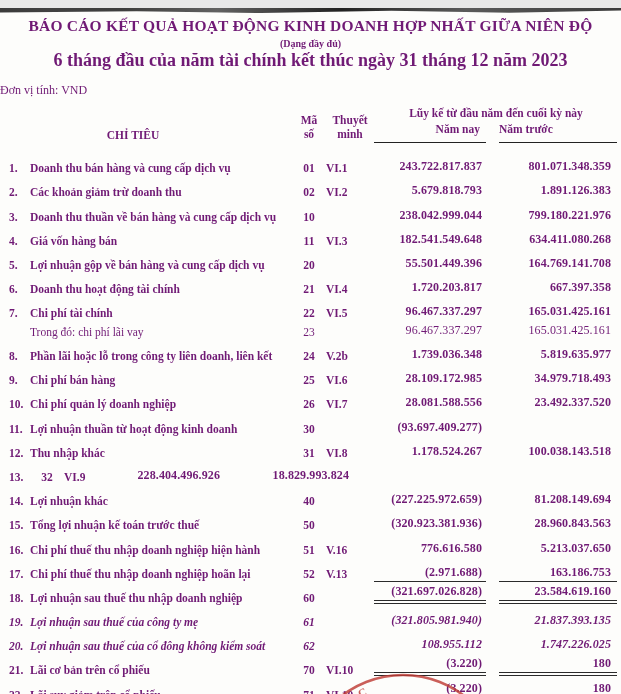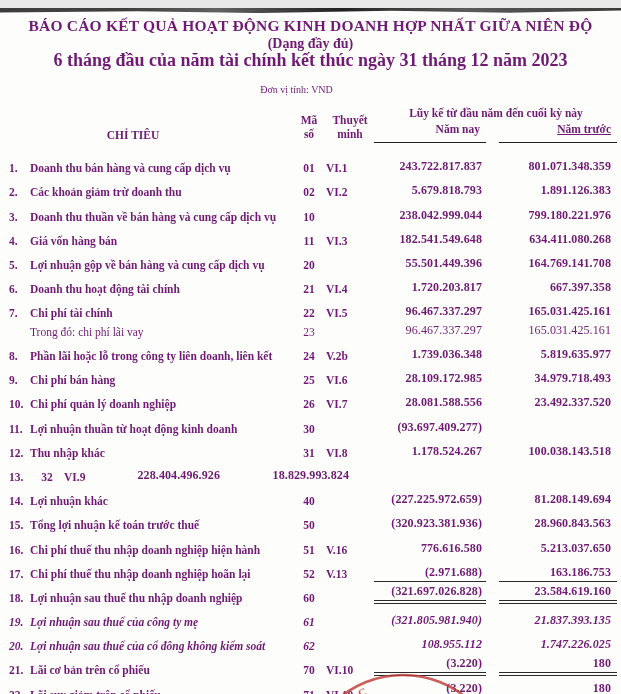--- a/index.html
+++ b/index.html
@@ -18,34 +18,34 @@
       rgba(25,25,25,.85) 0%, rgba(45,45,45,.9) 8%, rgba(15,15,15,.8) 20%,
       rgba(70,70,70,.85) 35%, rgba(10,10,10,.9) 55%, rgba(50,50,50,.8) 75%,
       rgba(25,25,25,.85) 100%);
     clip-path:polygon(0 0,100% 0,100% 50%,82% 95%,63% 55%,42% 100%,22% 65%,0 90%);
   }
   .title{
     margin:9px 10px 0 10px;
     text-align:center;font-weight:bold;font-size:15.5px;line-height:18px;
     letter-spacing:.2px;white-space:nowrap;
   }
-  .subtitle{text-align:center;font-weight:bold;font-size:14px;line-height:15px;margin-top:1px;}
+  .subtitle{text-align:center;font-weight:bold;font-size:10px;line-height:15px;margin-top:1px;}
   .period{text-align:center;font-weight:bold;font-size:18px;line-height:16px;margin-top:1px;}
-  .unit{text-align:center;font-size:10px;padding-right:28px;margin-top:15px;line-height:14px;}
+  .unit{text-align:left;font-size:12px;padding-right:28px;margin-top:15px;line-height:14px;}
 
   .thead{display:flex;margin-top:9px;font-weight:bold;font-size:11.5px;align-items:flex-end;}
   .th-label{width:292px;text-align:center;padding-bottom:2px;padding-right:26px;box-sizing:border-box;}
   .th-code,.th-note{line-height:13.5px;text-align:center;padding-bottom:2px;}
   .th-code{width:34px;}
   .th-note{width:48px;}
   .th-group{width:244px;}
   .th-group-title{text-align:center;line-height:14px;}
   .th-sub{display:flex;}
   .th-cur{width:112px;text-align:right;padding:2px 6px 6px 0;border-bottom:1.3px solid #222;box-sizing:border-box;line-height:14px;}
-  .th-pri{width:118px;margin-left:13px;text-align:right;padding:2px 6px 2px 0;border-bottom:1.3px solid #222;box-sizing:border-box;line-height:14px;text-decoration:underline;}
+  .th-pri{width:118px;margin-left:13px;text-align:left;padding:2px 6px 2px 0;border-bottom:1.3px solid #222;box-sizing:border-box;line-height:14px;}
 
   #rows{padding-top:7px;}
   .row{display:flex;align-items:flex-end;height:24.2px;font-size:11.5px;font-weight:bold;}
   .c-no{width:30px;padding-left:9px;box-sizing:border-box;flex-shrink:0;}
   .c-label{width:262px;white-space:nowrap;flex-shrink:0;}
   .c-code{width:34px;text-align:center;flex-shrink:0;}
   .c-note{width:48px;text-align:left;flex-shrink:0;}
   .c-cur{width:112px;text-align:right;padding-right:4px;box-sizing:border-box;flex-shrink:0;
          font-size:12px;letter-spacing:.1px;}
   .c-pri{width:118px;text-align:right;padding-right:6px;margin-left:13px;box-sizing:border-box;flex-shrink:0;

